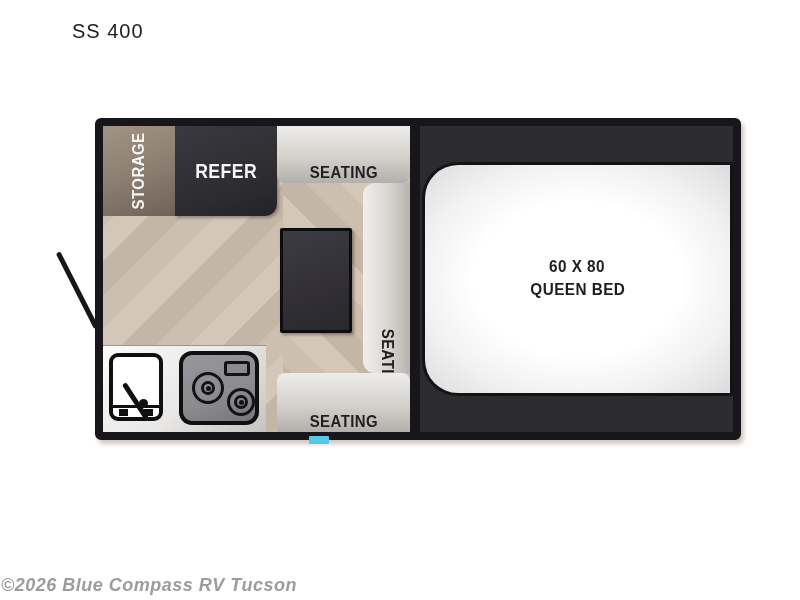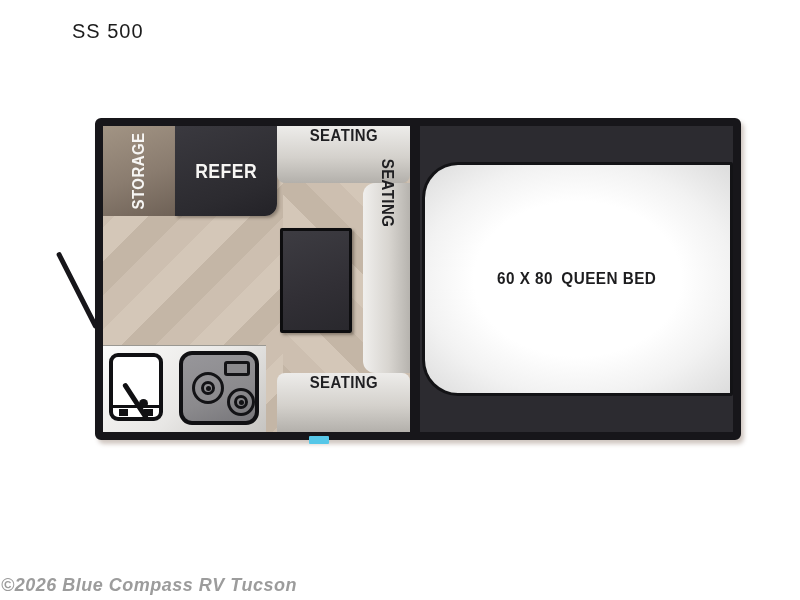--- a/index.html
+++ b/index.html
@@ -26,35 +26,35 @@
     background:repeating-linear-gradient(45deg,#d4c7b8 0 24px,#c4b6a6 24px 48px,#cdbfb0 48px 72px);}
   
   .storage{left:0;top:0;width:72px;height:90px;
     background:linear-gradient(160deg,#a29484 0%,#8a7c6f 55%,#6e6156 100%);
     display:flex;align-items:center;justify-content:center;}
   .refer{left:72px;top:0;width:102px;height:90px;
     background:linear-gradient(160deg,#3a393f 0%,#2c2b30 70%,#232227 100%);
     border-radius:0 0 12px 0;display:flex;align-items:center;justify-content:center;
     box-shadow:2px 2px 3px rgba(60,50,40,.4);}
   .seat{background:linear-gradient(180deg,#edecea 0%,#d4d1cc 55%,#b3b0ab 100%);
-    display:flex;align-items:flex-start;justify-content:center;}
+    display:flex;align-items:flex-end;justify-content:center;}
   .seat-top{left:174px;top:0;width:133px;height:57px;border-radius:0 0 8px 8px;}
   .seat-side{left:260px;top:57px;width:47px;height:190px;border-radius:12px 0 0 12px;
     background:linear-gradient(90deg,#f0efed 0%,#d8d5d0 55%,#b6b3ae 100%);}
   .seat-bottom{left:174px;top:247px;width:133px;height:59px;border-radius:8px 8px 0 0;}
   .dinette-table{left:177px;top:102px;width:72px;height:105px;
     background:linear-gradient(160deg,#3d3c42 0%,#312f35 60%,#29282d 100%);
     border:3px solid #0d0d0f;border-radius:2px;box-shadow:2px 2px 3px rgba(60,50,40,.45);}
   
   .divider-wall{left:307px;top:0;width:10px;height:306px;background:#17161a;}
   .bed-area{left:317px;top:0;width:313px;height:306px;background:#2c2b30;}
   .queen-bed{left:319px;top:36px;width:311px;height:234px;
     background:radial-gradient(ellipse at 50% 50%,#ffffff 48%,#f2f2f2 72%,#dcdcdc 100%);
     border:3px solid #131316;border-radius:36px 2px 2px 36px;
-    display:flex;align-items:center;justify-content:center;}
+    display:flex;flex-direction:column;align-items:center;justify-content:center;}
   .bed-label{position:static;font-weight:700;font-size:17px;line-height:1.35;color:#1d1d1f;
     text-align:center;transform:scaleX(.9);letter-spacing:.5px;}
   
   .counter{left:0;top:219px;width:163px;height:87px;
     background:linear-gradient(135deg,#fbfbfa 0%,#e8e7e5 55%,#c6c4c1 100%);
     border-top:1px solid #9a9892;}
   .sink{left:6px;top:7px;width:54px;height:68px;background:#ffffff;
     border:4px solid #101013;border-radius:9px;}
   .sink-bar{left:-1px;bottom:0px;width:48px;height:12px;border-top:3px solid #101013;}
   .sink-foot{bottom:1px;width:9px;height:7px;background:#101013;}
@@ -85,21 +85,21 @@
   .lbl.rot-ccw{transform:rotate(-90deg) scaleX(.88);}
   .lbl.rot-cw{transform:rotate(90deg) scaleX(.88);}
   .watermark{
     position:absolute;left:1px;top:575px;font-size:18px;font-weight:700;font-style:italic;
     color:#9c9c9c;letter-spacing:.5px;
   }
 </style>
 </head>
 <body>
 
-<div class="page-title">SS 500</div>
+<div class="page-title">SS 400</div>
 
 <div class="plan">
 
   <div class="floor-left"></div>
   <div class="floor-right"></div>
 
   <div class="storage">
     <span class="lbl white rot-ccw">STORAGE</span>
   </div>
 

